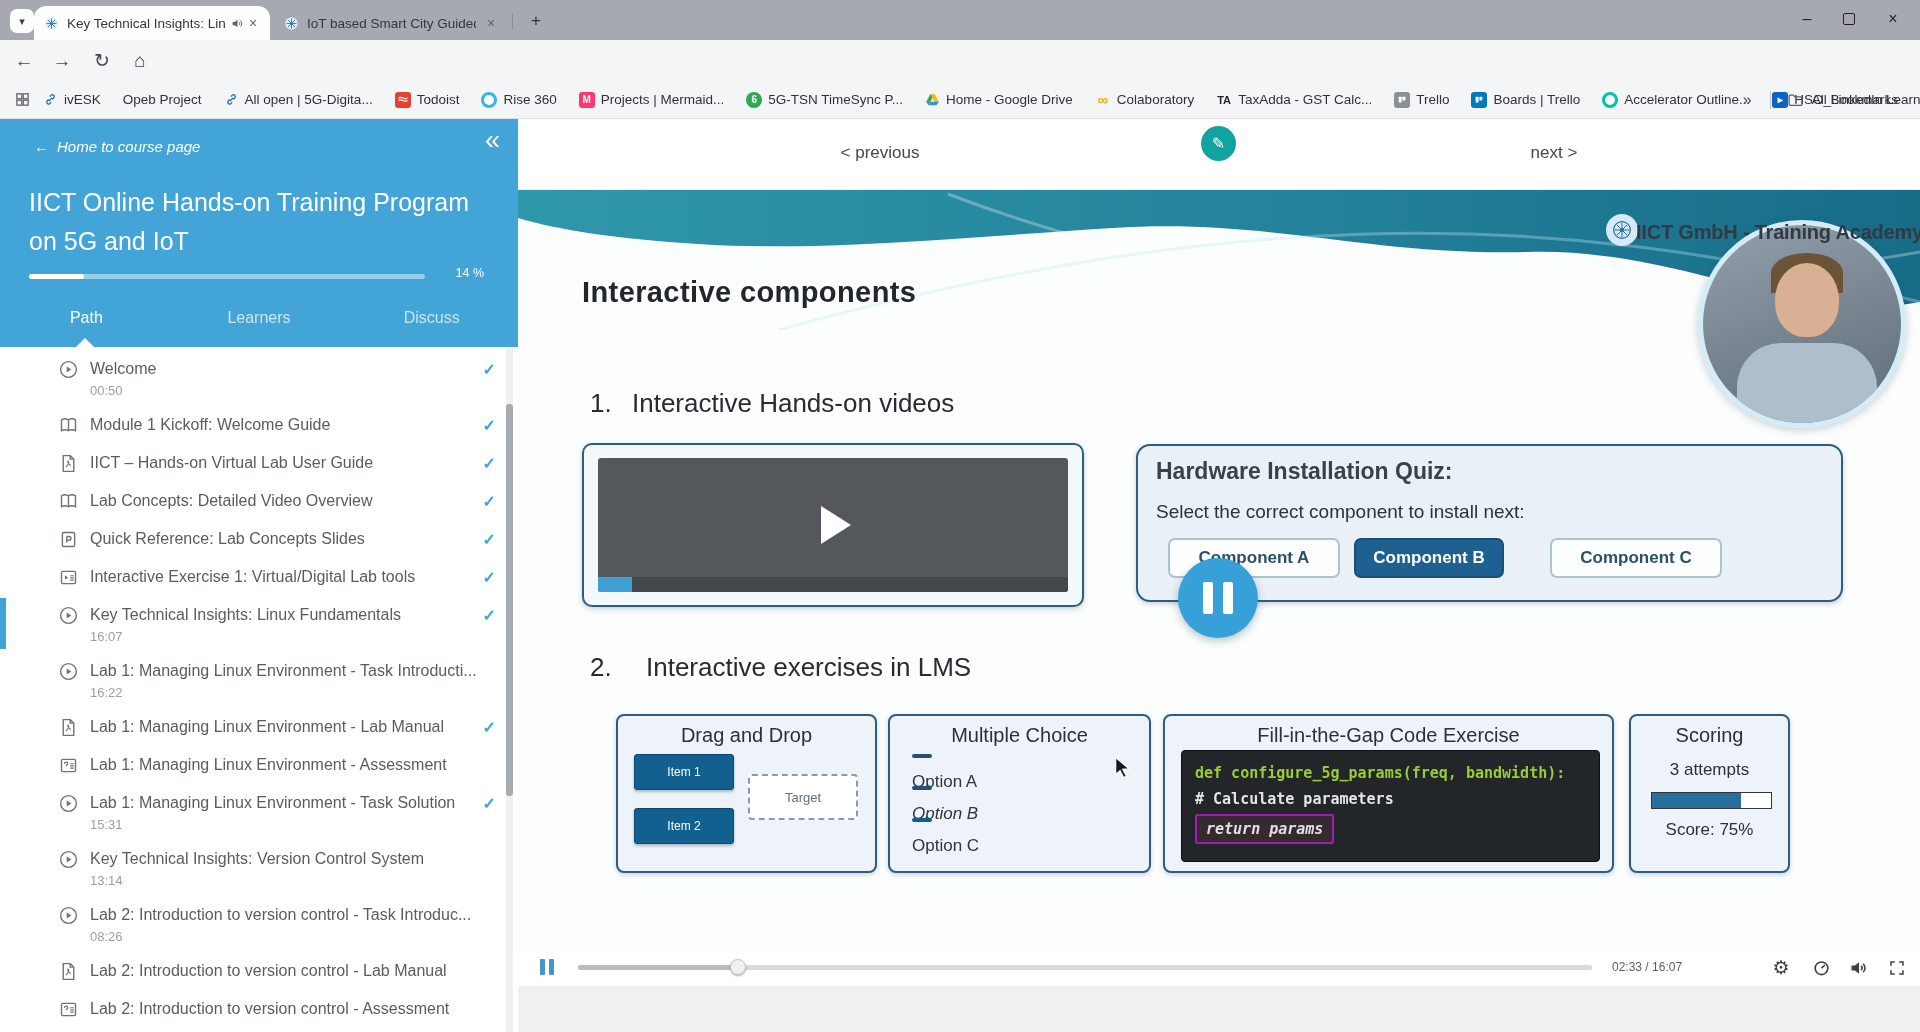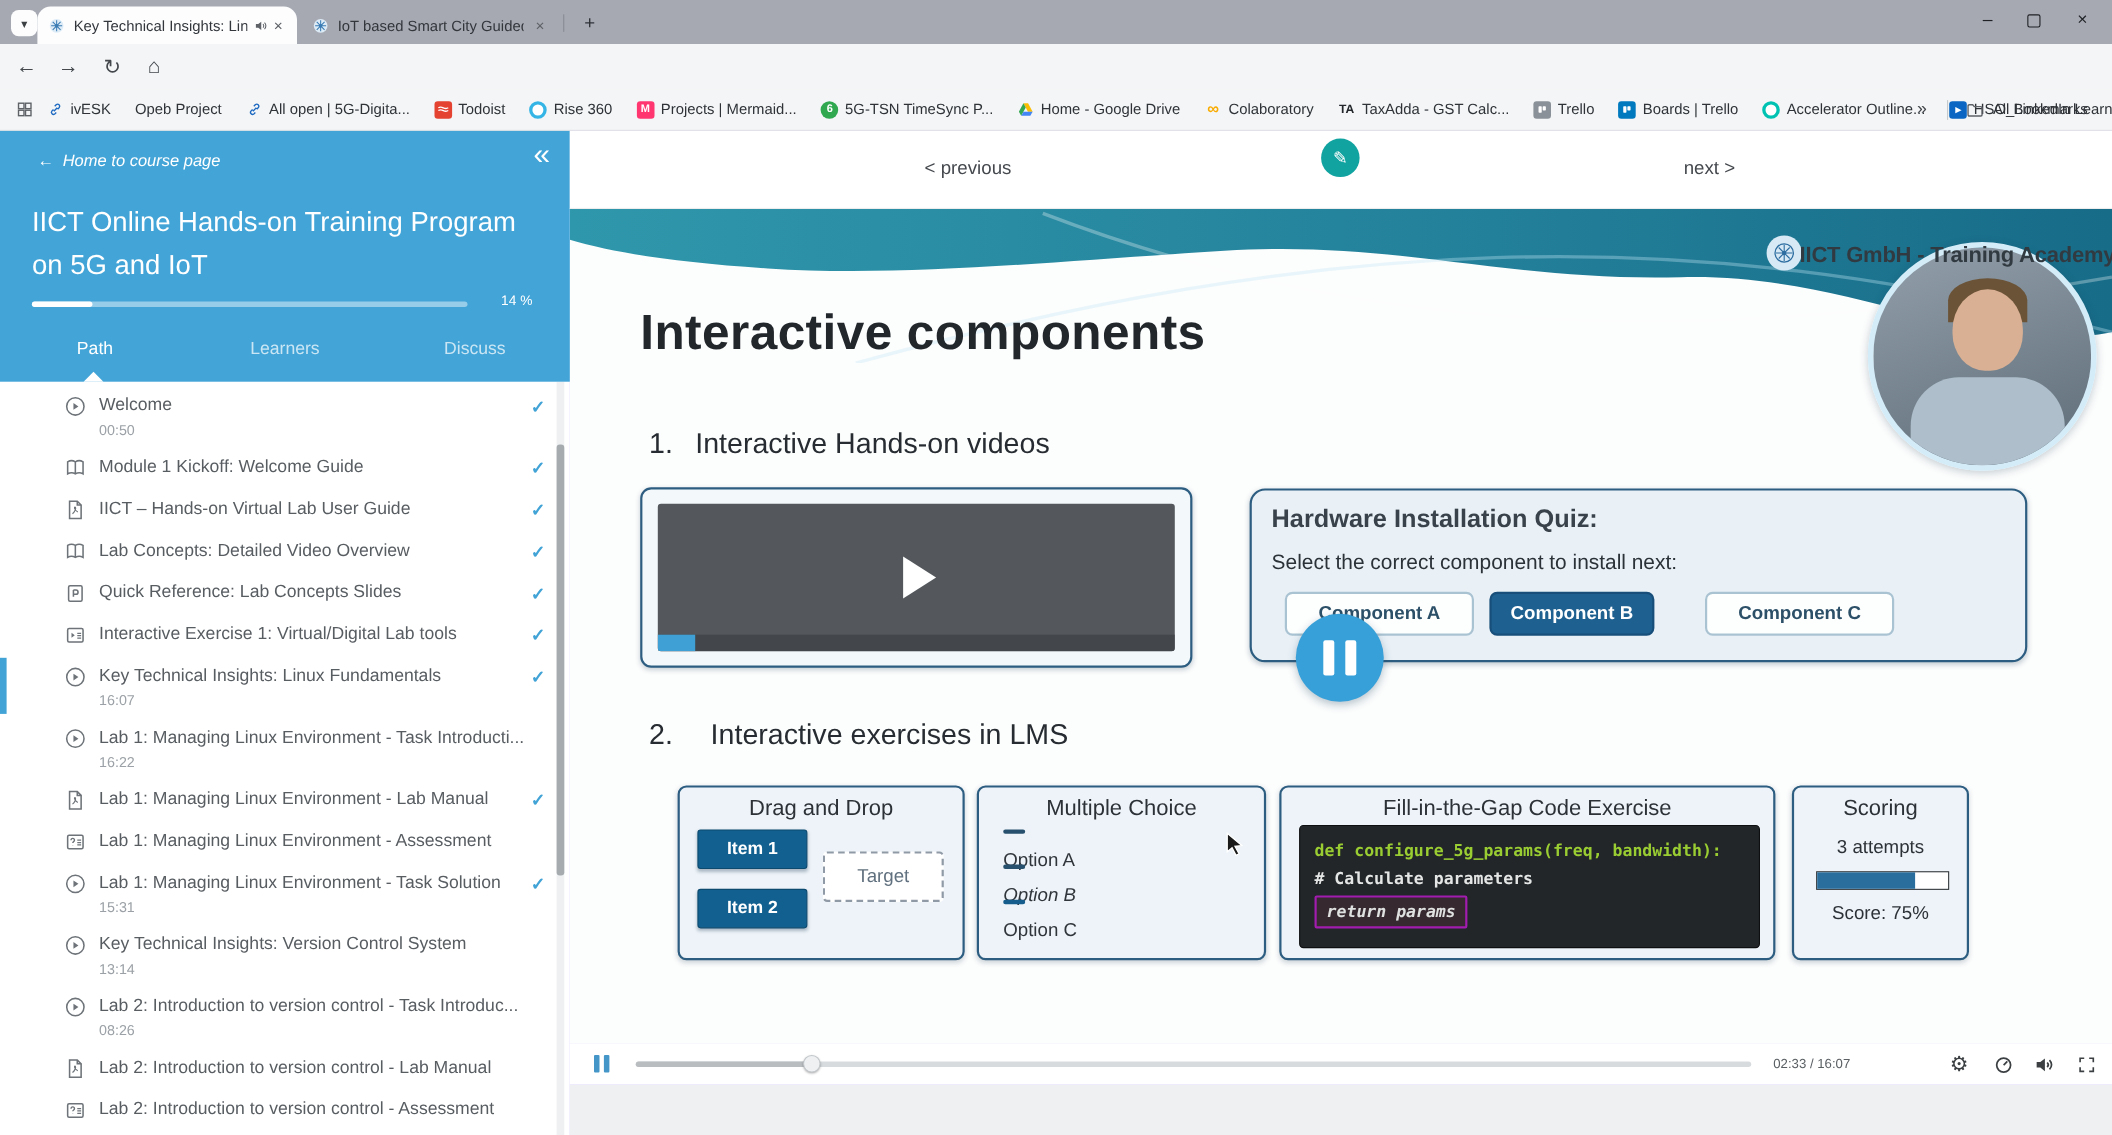--- a/index.html
+++ b/index.html
@@ -74,21 +74,21 @@
 
   .stage { position:absolute; left:0; top:71px; width:1402px; height:759px; background:#fcfdfd; overflow:hidden; }
   .wave { position:absolute; left:0; top:0; width:1402px; height:140px; z-index:1; }
   .brandbadge { position:absolute; left:1088px; top:24px; width:32px; height:32px; border-radius:50%; background:#d6e9f5; z-index:6; display:flex; align-items:center; justify-content:center; }
   .brandtext { position:absolute; left:1118px; top:31px; font-size:20px; font-weight:bold; color:#323a41; letter-spacing:-0.2px; z-index:6; white-space:nowrap; }
   .webcam { position:absolute; left:1180px; top:30px; width:208px; height:208px; border-radius:50%; border:5px solid #d3ecf8; background:linear-gradient(160deg,#93a0ab 0%,#5e6c78 100%); z-index:5; overflow:hidden; box-shadow:0 2px 8px rgba(30,60,80,.25); }
   .wc-head { position:absolute; left:72px; top:38px; width:64px; height:74px; border-radius:50% 50% 46% 46%; background:#d9b094; }
   .wc-hair { position:absolute; left:68px; top:28px; width:72px; height:40px; border-radius:50% 50% 0 0; background:#6b5337; }
   .wc-body { position:absolute; left:34px; top:118px; width:140px; height:96px; border-radius:44px 44px 0 0; background:#aebfcb; }
 
-  .slidetitle { position:absolute; left:64px; top:86px; font-size:45px; font-weight:600; color:#22272c; letter-spacing:.4px; z-index:2; }
+  .slidetitle { position:absolute; left:64px; top:86px; font-size:29px; font-weight:600; color:#22272c; letter-spacing:.4px; z-index:2; }
   .secnum { position:absolute; font-size:26px; color:#262c31; font-weight:500; z-index:2; }
   .sectitle { position:absolute; font-size:26px; color:#262c31; font-weight:500; z-index:2; }
 
   .videocard { position:absolute; left:64px; top:253px; width:502px; height:164px; background:#f3f8fb; border:2px solid #2d5e81; border-radius:10px; z-index:2; box-shadow:0 2px 5px rgba(40,70,90,.25); }
   .screen { position:absolute; left:14px; top:13px; right:14px; bottom:13px; background:#54585c; border-radius:3px; overflow:hidden; }
   .playtri { position:absolute; left:50%; top:50%; transform:translate(-40%,-50%); width:0; height:0; border-left:30px solid #fff; border-top:19px solid transparent; border-bottom:19px solid transparent; }
   .vstrip { position:absolute; left:0; right:0; bottom:0; height:15px; background:#43474b; }
   .vstripfill { position:absolute; left:0; bottom:0; height:15px; width:34px; background:#3fa0d6; }
 
   .quizcard { position:absolute; left:618px; top:254px; width:707px; height:158px; background:#e9f1f7; border:2px solid #2d5e81; border-radius:14px; z-index:2; box-shadow:0 2px 5px rgba(40,70,90,.25); }
@@ -96,22 +96,22 @@
   .quizsub { position:absolute; left:18px; top:55px; font-size:19px; font-weight:500; color:#2b3238; }
   .qbtn { position:absolute; top:92px; height:40px; border-radius:7px; display:flex; align-items:center; justify-content:center; font-size:17px; font-weight:600; }
   .qbtn.light { background:#fdfefe; border:2px solid #aac3d2; color:#2c5068; }
   .qbtn.dark { background:#1e6090; border:2px solid #174f7a; color:#fff; }
 
   .pauseovl { position:absolute; left:660px; top:368px; width:80px; height:80px; border-radius:50%; background:#38a0d8; z-index:8; display:flex; align-items:center; justify-content:center; gap:10px; box-shadow:0 3px 8px rgba(20,60,90,.3); }
   .pbar { width:10px; height:32px; background:#fff; border-radius:2px; }
 
   .xcard { position:absolute; top:524px; height:159px; background:#edf3f8; border:2px solid #2d5e81; border-radius:8px; z-index:2; box-shadow:0 2px 5px rgba(40,70,90,.22); }
   .xtitle { position:absolute; left:0; right:0; top:8px; text-align:center; font-size:20px; font-weight:500; color:#2b3137; }
-  .ddbtn { position:absolute; left:16px; width:100px; height:36px; background:#11608f; border:1px solid #0c4a70; border-radius:3px; color:#fff; font-size:16px; font-weight:700; display:flex; align-items:center; justify-content:center; box-shadow:0 2px 3px rgba(20,50,80,.3); }
-  .ddtarget { position:absolute; left:130px; top:58px; width:110px; height:46px; background:#fff; border:2px dashed #909aa6; border-radius:4px; color:#60707e; font-size:17px; display:flex; align-items:center; justify-content:center; }
+  .ddbtn { position:absolute; left:16px; width:100px; height:36px; background:#11608f; border:1px solid #0c4a70; border-radius:3px; color:#fff; font-size:12px; font-weight:400; display:flex; align-items:center; justify-content:center; box-shadow:0 2px 3px rgba(20,50,80,.3); }
+  .ddtarget { position:absolute; left:130px; top:58px; width:110px; height:46px; background:#fff; border:2px dashed #909aa6; border-radius:4px; color:#60707e; font-size:13px; display:flex; align-items:center; justify-content:center; }
   .mcrow { position:absolute; left:22px; height:24px; display:flex; align-items:flex-start; gap:14px; font-size:17px; color:#2f353a;flex-direction:column; }
   .mcbox { width:20px; height:20px; border:2px solid #27506e; border-radius:3px; background:#fff; }
   .mcbox.filled { background:#155d8c; border-color:#155d8c; }
   .codeblock { position:absolute; left:16px; top:34px; width:419px; height:112px; background:#232629; border:1px solid #0e0f10; border-radius:4px; padding:9px 13px; font-family:"DejaVu Sans Mono", monospace; font-size:15px; line-height:26px; white-space:nowrap; overflow:hidden; }
   .cl1 { color:#9acd32; font-weight:bold; }
   .cl2 { color:#e4e6e5; font-weight:bold; }
   .clgap { display:inline-block; border:2px solid #a21caf; background:rgba(193,58,102,.13); border-radius:2px; padding:0 9px; color:#dfe1e0; font-weight:bold; margin-top:2px;font-style:italic; }
   .scatt { position:absolute; left:0; right:0; top:44px; text-align:center; font-size:17px; color:#2b3137; }
   .scbar { position:absolute; left:20px; top:76px; width:121px; height:17px; background:#fff; border:1.5px solid #30363b; }
   .scfill { height:100%; background:#2a6e9e; }

